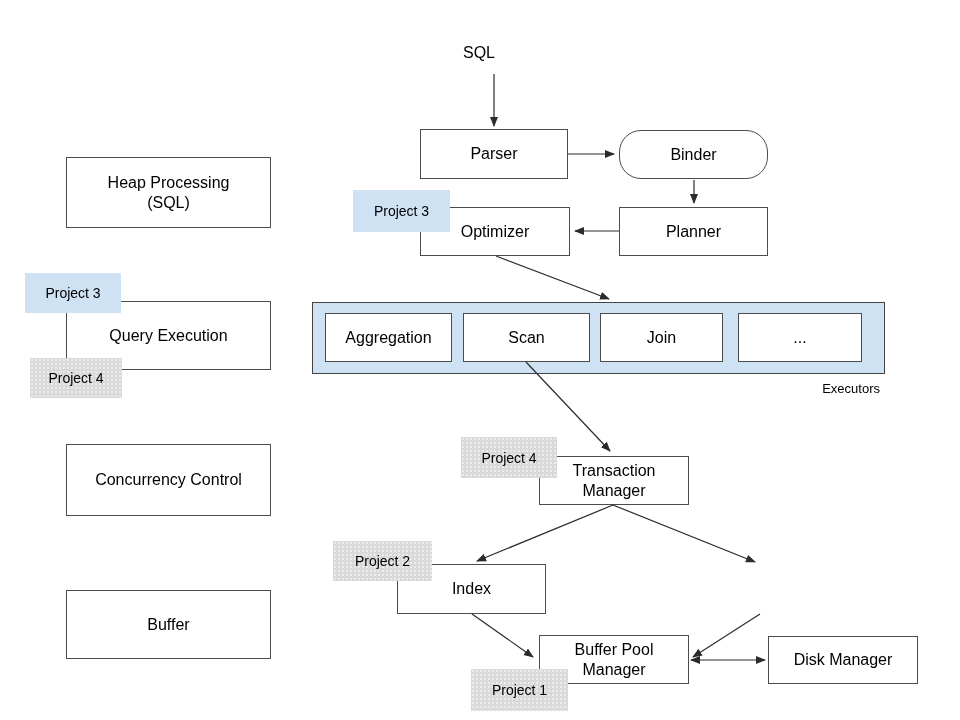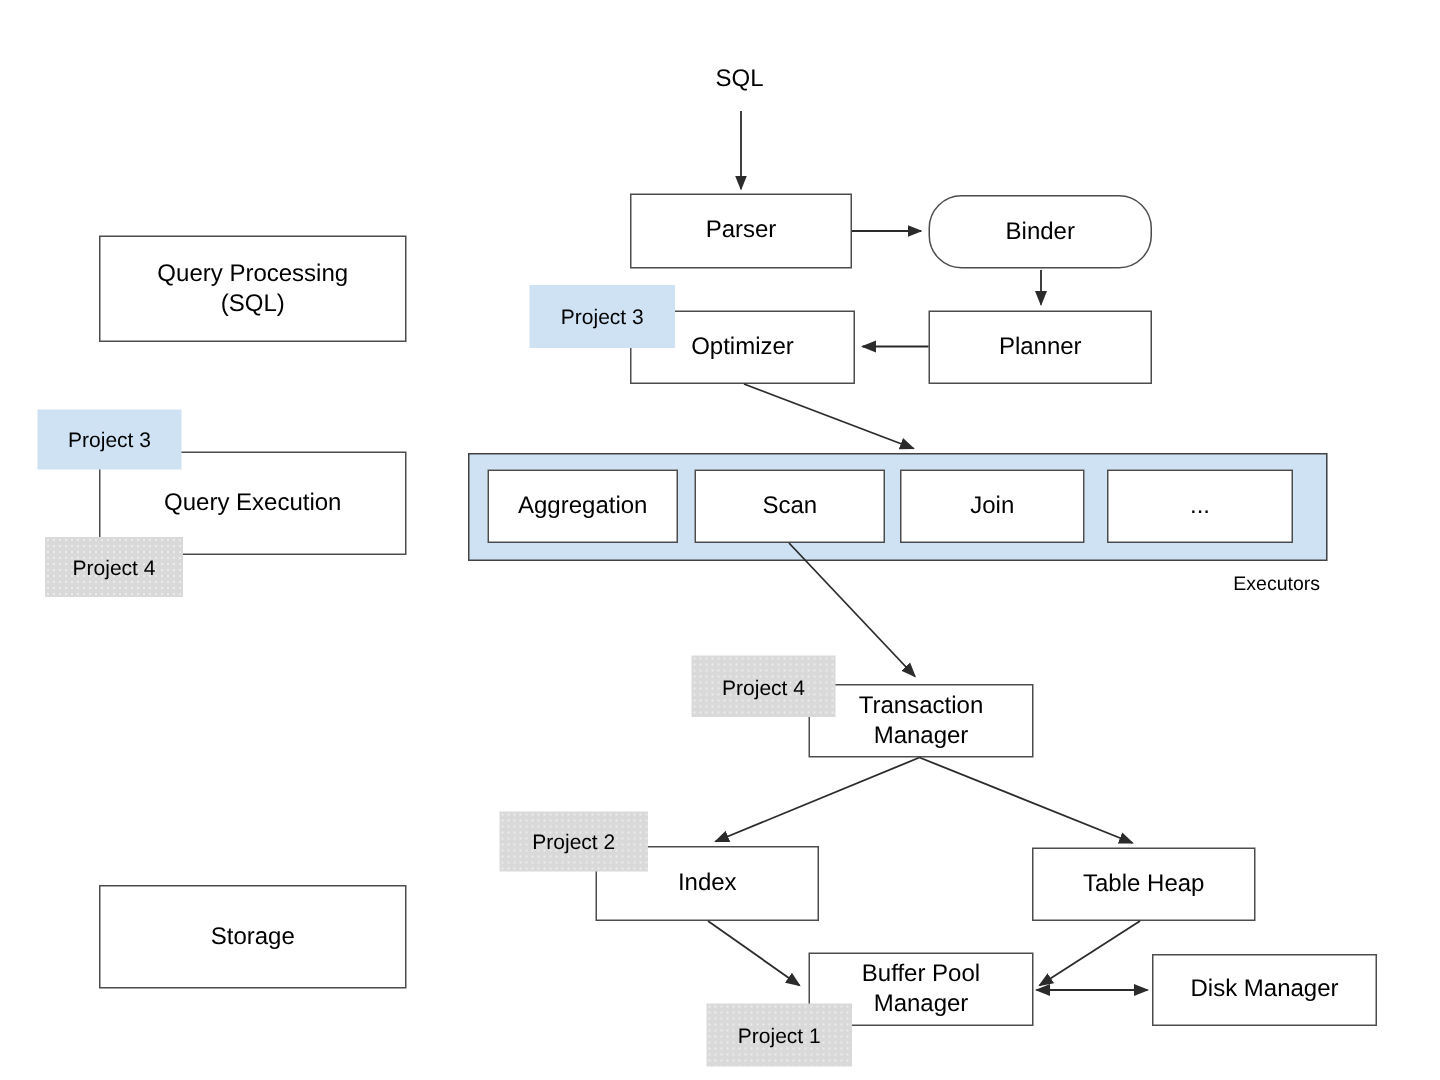--- a/index.html
+++ b/index.html
@@ -37,21 +37,21 @@
   }
   .proj-blue { background:#cfe2f3; }
   .proj-gray {
     background-color:#d9d9d9;
     background-image:radial-gradient(#ebebeb 0.8px, rgba(0,0,0,0) 0.8px);
     background-size:4px 4px;
   }
   .free-label {
     position:absolute;
     font-size:16px;
-    text-align:center;
+    text-align:left;
     z-index:2;
   }
   .caption {
     position:absolute;
     font-size:13px;
     text-align:right;
     z-index:2;
   }
   svg.arrows {
     position:absolute; left:0; top:0; width:960px; height:720px;
@@ -59,41 +59,41 @@
   }
   svg.arrows line { stroke:#2b2b2b; stroke-width:1.2; }
 </style>
 </head>
 <body>
 
 <div class="canvas">
 
   <div class="free-label" style="left:463px; top:44px; width:60px;">SQL</div>
 
-  <div class="node" style="left:66px; top:157px; width:205px; height:71px;">Query Processing
+  <div class="node" style="left:66px; top:157px; width:205px; height:71px;">Heap Processing
 (SQL)</div>
   <div class="node" style="left:66px; top:301px; width:205px; height:69px;">Query Execution</div>
-  <div class="node" style="left:66px; top:590px; width:205px; height:69px;">Storage</div>
+  <div class="node" style="left:66px; top:444px; width:205px; height:72px;">Concurrency Control</div>
+  <div class="node" style="left:66px; top:590px; width:205px; height:69px;">Buffer</div>
 
   <div class="node" style="left:420px; top:129px; width:148px; height:50px;">Parser</div>
   <div class="node" style="left:619px; top:130px; width:149px; height:49px;border-radius:22px;">Binder</div>
   <div class="node" style="left:619px; top:207px; width:149px; height:49px;">Planner</div>
   <div class="node" style="left:420px; top:207px; width:150px; height:49px;">Optimizer</div>
 
   <div class="exec-container" style="left:312px; top:302px; width:573px; height:72px;"></div>
   <div class="node exec-box" style="left:325px; top:313px; width:127px; height:49px;">Aggregation</div>
   <div class="node exec-box" style="left:463px; top:313px; width:127px; height:49px;">Scan</div>
   <div class="node exec-box" style="left:600px; top:313px; width:123px; height:49px;">Join</div>
   <div class="node exec-box" style="left:738px; top:313px; width:124px; height:49px;">...</div>
   <div class="caption" style="left:775px; top:381px; width:105px;">Executors</div>
 
   <div class="node" style="left:539px; top:456px; width:150px; height:49px;">Transaction
 Manager</div>
   <div class="node" style="left:397px; top:564px; width:149px; height:50px;">Index</div>
-  <div class="node" style="left:688px; top:565px; width:149px; height:49px;">Table Heap</div>
   <div class="node" style="left:539px; top:635px; width:150px; height:49px;">Buffer Pool
 Manager</div>
   <div class="node" style="left:768px; top:636px; width:150px; height:48px;">Disk Manager</div>
 
   <div class="proj proj-blue" style="left:25px; top:273px; width:96px; height:40px;">Project 3</div>
   <div class="proj proj-gray" style="left:30px; top:358px; width:92px; height:40px;">Project 4</div>
   <div class="proj proj-blue" style="left:353px; top:190px; width:97px; height:42px;">Project 3</div>
   <div class="proj proj-gray" style="left:461px; top:437px; width:96px; height:41px;">Project 4</div>
   <div class="proj proj-gray" style="left:333px; top:541px; width:99px; height:40px;">Project 2</div>
   <div class="proj proj-gray" style="left:471px; top:669px; width:97px; height:42px;">Project 1</div>

